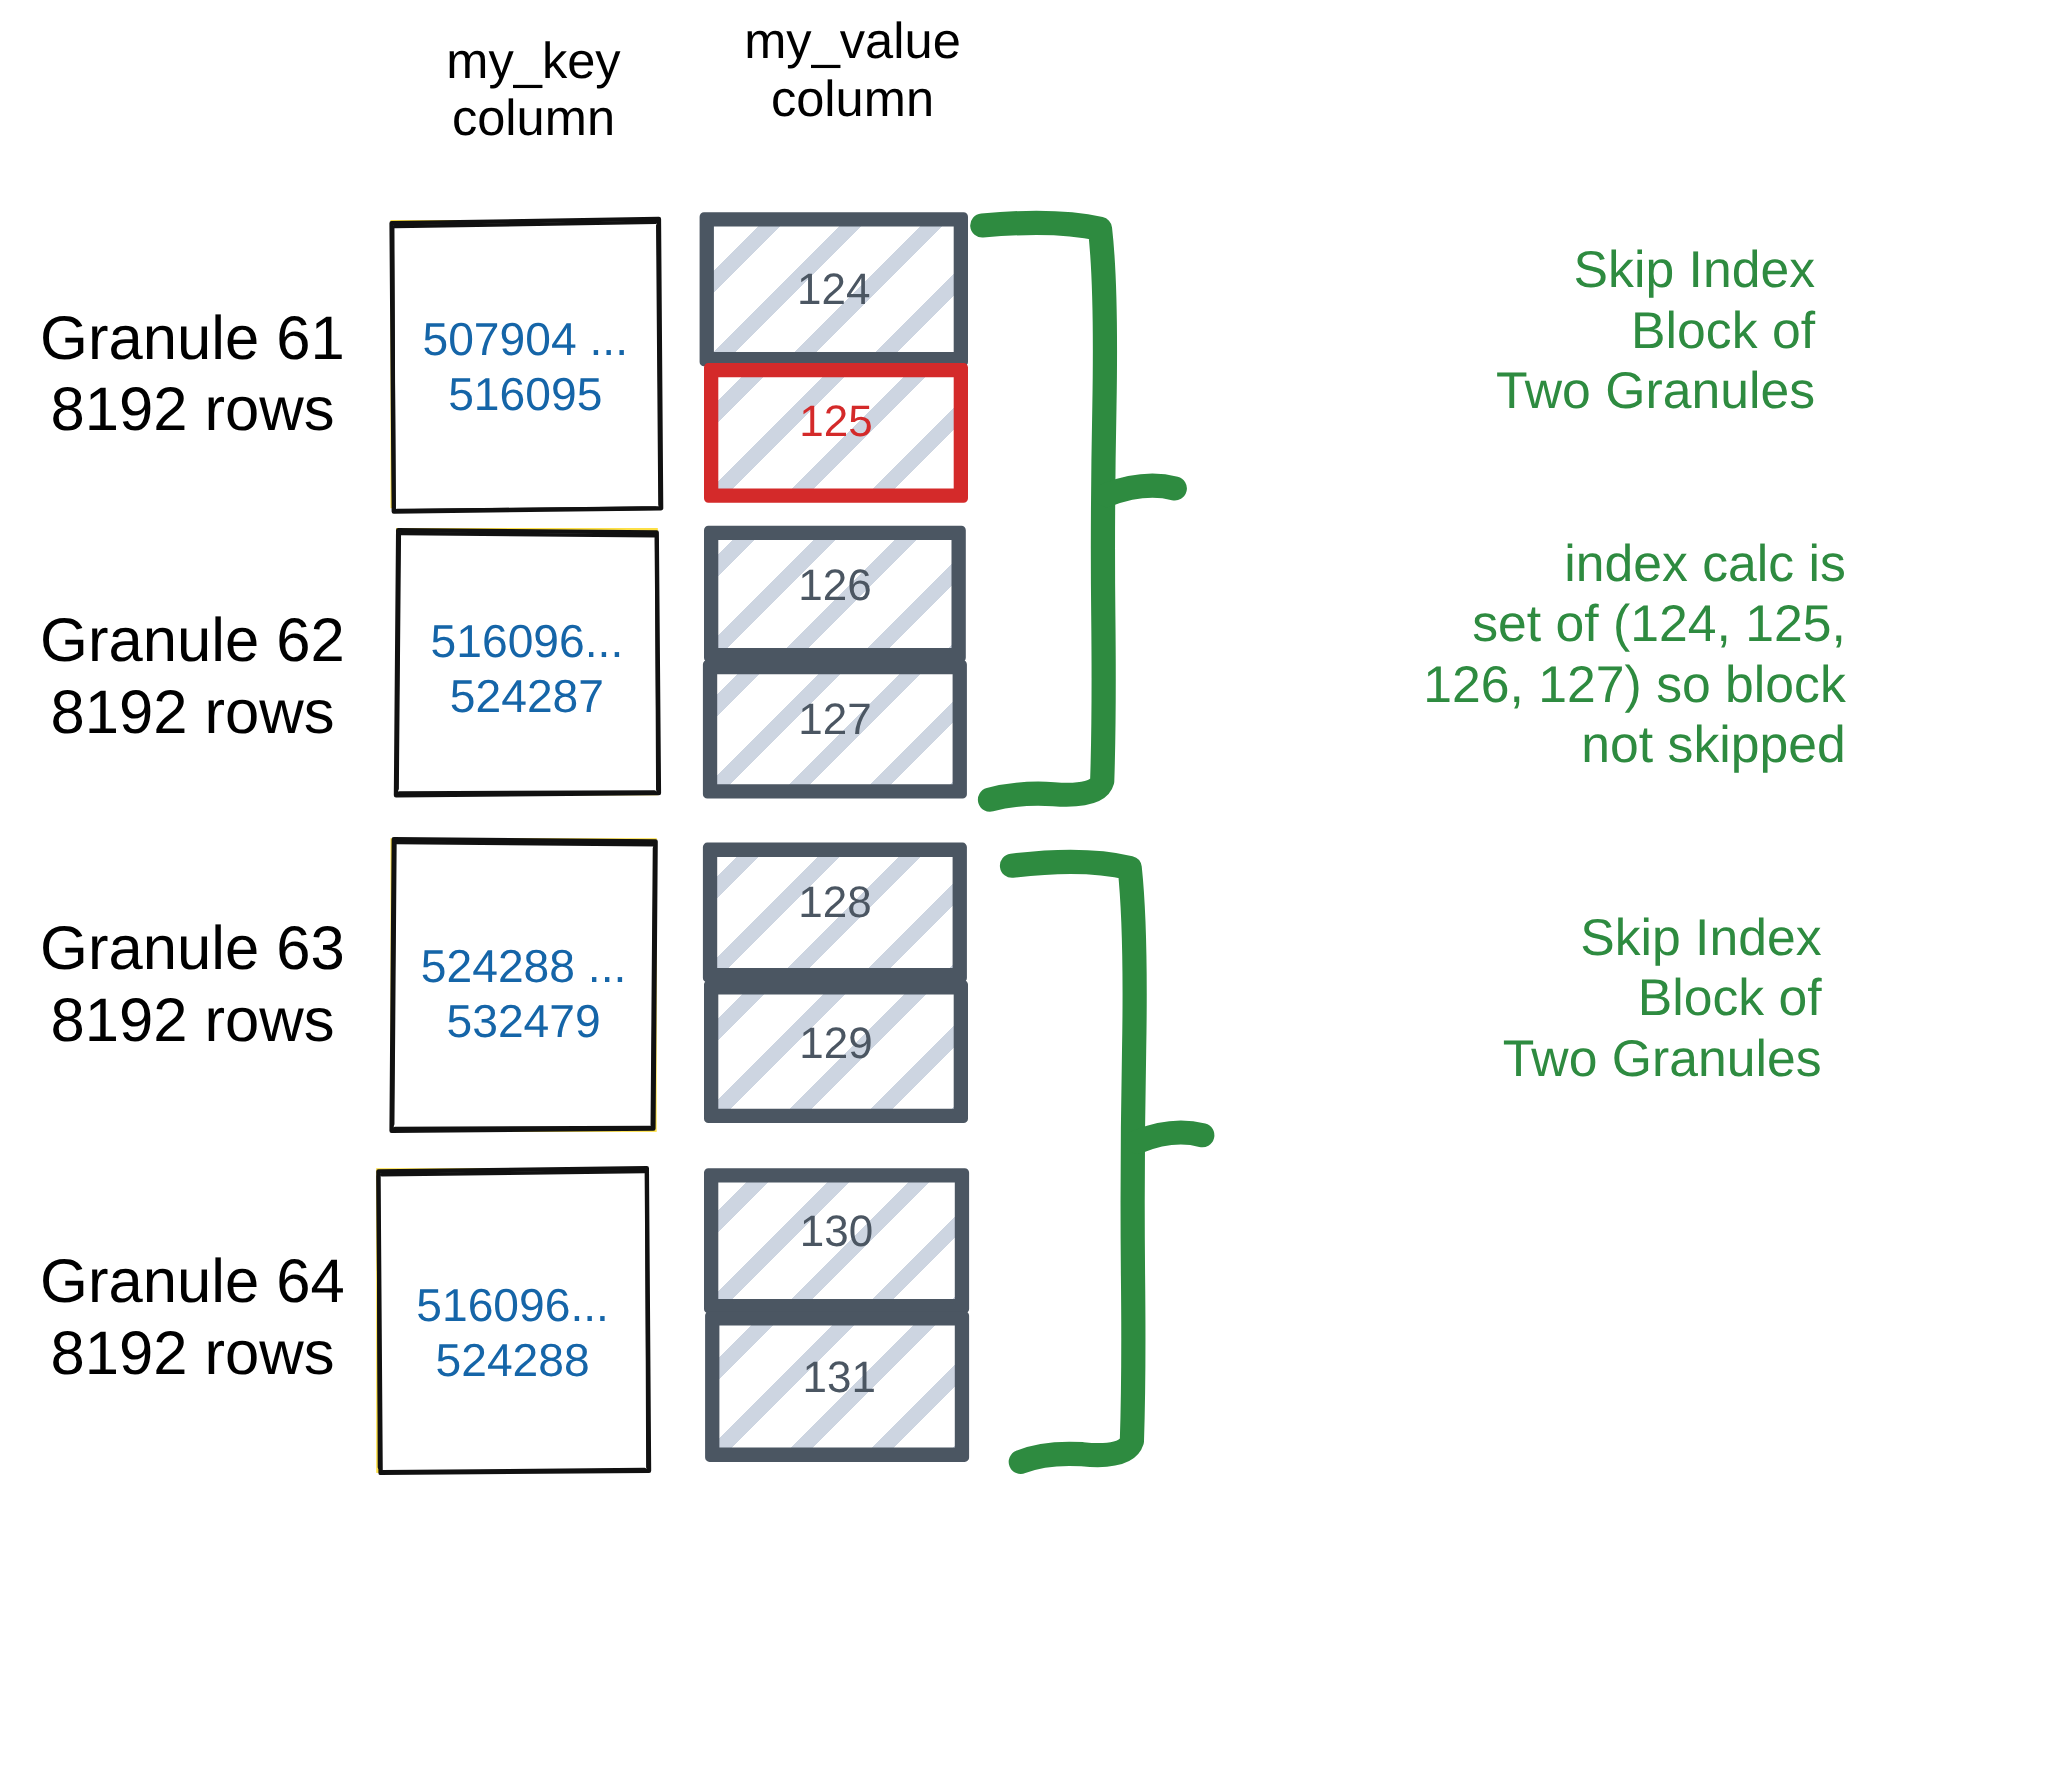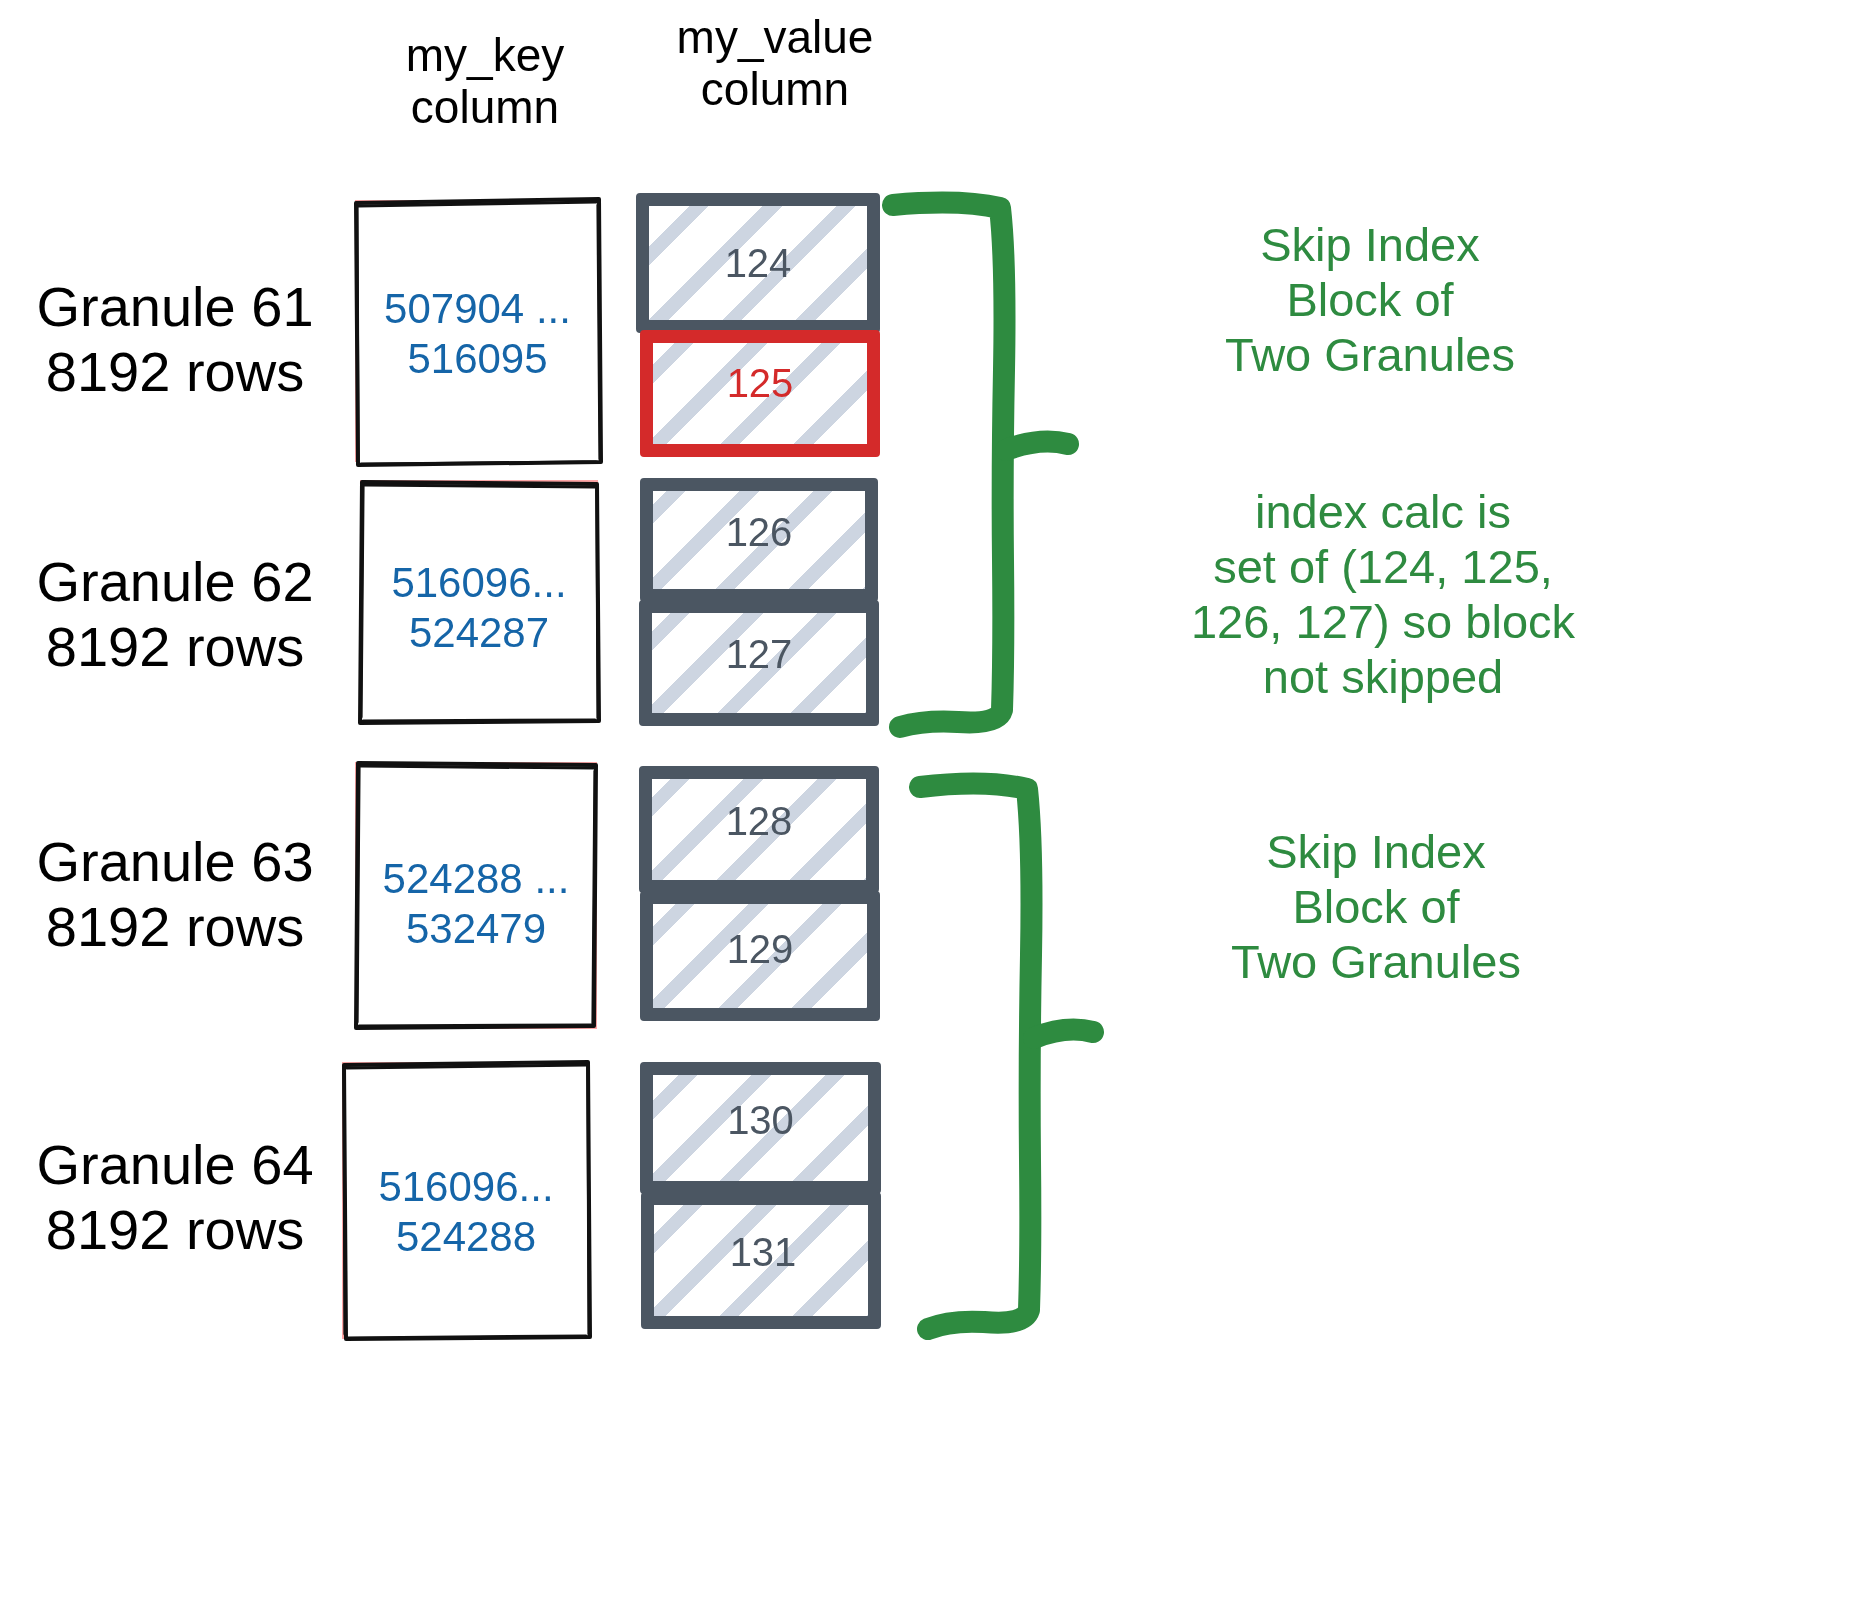--- a/index.html
+++ b/index.html
@@ -44,21 +44,21 @@
     font-size: 56px;
     line-height: 1.16;
     color: #000000;
     white-space: pre-line;
   }
 
   
   .key-box {
     position: absolute;
     box-sizing: border-box;
-    background: #fca5a5;
+    background: #fde047;
   }
   .key-box .sketch {
     position: absolute;
     inset: -6px;
     width: calc(100% + 12px);
     height: calc(100% + 12px);
     overflow: visible;
   }
   .key-text {
     position: absolute;
@@ -100,21 +100,21 @@
     text-align: center;
     font-size: 40px;
     color: #4b5662;
     line-height: 1;
   }
   .val-num.red { color: #d42a2a; }
 
   
   .green-note {
     position: absolute;
-    text-align: center;
+    text-align: right;
     color: #2e8b40;
     font-size: 47px;
     line-height: 1.17;
     white-space: pre-line;
   }
   #bracket-svg {
     position: absolute;
     left: 0; top: 0;
     width: 1859px;
     height: 1618px;

